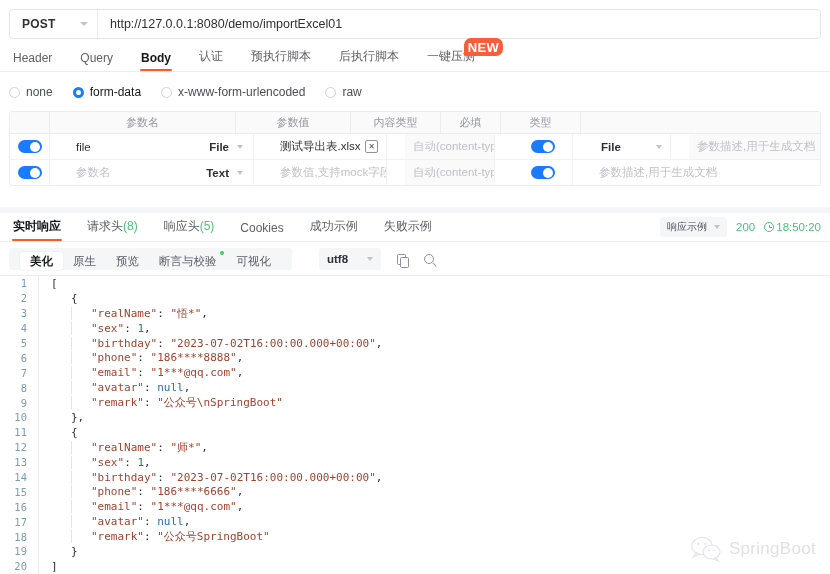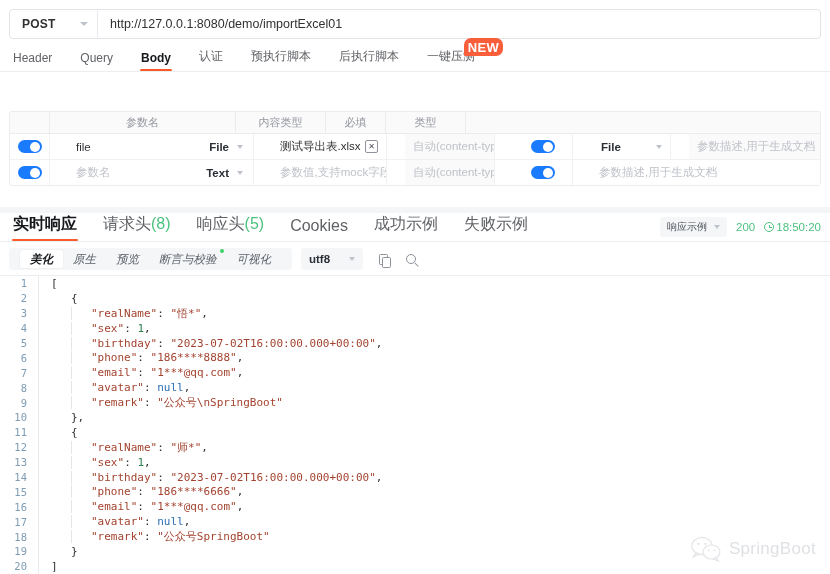--- a/index.html
+++ b/index.html
@@ -109,47 +109,47 @@
   .typesel .sel-val{font-weight:bold;}
   .xbox{
     width:11px;height:11px;border:1px solid #8f949c;border-radius:2px;
     display:flex;align-items:center;justify-content:center;
     font-size:8px;color:#4a4f57;line-height:1;margin-left:auto;flex:none;
   }
 
   
   .resp-sep{position:absolute;left:0;top:207px;width:830px;height:6px;background:#f4f5f7;}
   .resp-tabs{position:absolute;left:9px;top:215px;width:812px;height:26px;display:flex;align-items:flex-end;}
-  .rtab{position:relative;padding:0 13px 6px 13px;font-size:16px;color:#606266;white-space:nowrap;}
+  .rtab{position:relative;padding:0 13px 6px 13px;font-size:12px;color:#606266;white-space:nowrap;}
   .rtab:first-child{padding-left:4px;}
   .rtab.active{color:#16181c;font-weight:bold;}
   .rtab.active::after{content:"";position:absolute;left:3px;right:12px;bottom:0;height:2px;background:#fa5a28;border-radius:1px;}
   .cnt{color:#4cc27f;}
   .resp-rule{position:absolute;left:0;top:241px;width:830px;height:1px;background:#ebedf0;}
 
   .resp-meta{position:absolute;right:9px;top:217px;display:flex;align-items:center;gap:9px;}
   .chip{
     display:flex;align-items:center;gap:7px;background:#f5f6f8;border-radius:3px;
     padding:3px 7px;font-size:10px;color:#4a4f57;
   }
   .status-code{color:#4cc27f;font-size:11.5px;}
   .time{display:flex;align-items:center;gap:2px;color:#4cc27f;font-size:11.5px;}
   .clock{width:10px;height:10px;border:1.2px solid #4cc27f;border-radius:50%;position:relative;box-sizing:border-box;}
   .clock::before{content:"";position:absolute;left:3.6px;top:1.8px;width:1.2px;height:3.2px;background:#4cc27f;}
   .clock::after{content:"";position:absolute;left:3.6px;top:4.2px;width:2.8px;height:1.2px;background:#4cc27f;}
 
   
   .vtools{position:absolute;left:9px;top:248px;height:22px;display:flex;align-items:center;}
-  .seg{display:flex;align-items:center;background:#f5f6f8;border-radius:3px;height:22px;padding:0 11px;font-style:italic;}
+  .seg{display:flex;align-items:flex-end;background:#f5f6f8;border-radius:3px;height:22px;padding:0 11px;}
   .seg .it{position:relative;padding:0 10px;height:18px;line-height:18px;font-size:11.5px;color:#5a5f67;border-radius:3px;}
   .seg .it.active{background:#ffffff;color:#16181c;font-weight:bold;box-shadow:0 0 0 .5px #ececee;}
   .green-dot{position:absolute;right:3px;top:-1px;width:4px;height:4px;border-radius:50%;background:#3fcf6a;}
   .enc{
     display:flex;align-items:center;gap:19px;background:#f5f6f8;border-radius:3px;
-    height:22px;padding:0 8px;margin-left:9px;font-size:11.5px;font-weight:bold;color:#2b2f36;
+    height:22px;padding:0 8px;margin-left:27px;font-size:11.5px;font-weight:bold;color:#2b2f36;
   }
   .icobtn{margin-left:12px;display:flex;align-items:center;justify-content:center;width:16px;height:16px;}
   .copy-ico{width:9px;height:11px;border:1.2px solid #8d9199;border-radius:1.5px;position:relative;box-sizing:border-box;}
   .copy-ico::after{content:"";position:absolute;left:2px;top:2px;width:9px;height:11px;border:1.2px solid #8d9199;border-radius:1.5px;box-sizing:border-box;background:#fff;}
   .srch-ico{width:10px;height:10px;border:1.3px solid #8d9199;border-radius:50%;position:relative;box-sizing:border-box;}
   .srch-ico::after{content:"";position:absolute;right:-3.5px;bottom:-2.5px;width:4.5px;height:1.3px;background:#8d9199;transform:rotate(45deg);}
   .vtools-rule{position:absolute;left:0;top:275px;width:830px;height:1px;background:#ebedf0;}
 
   
   .code{
@@ -198,26 +198,45 @@
     <div class="req-tab"><span>认证</span></div>
     <div class="req-tab"><span>预执行脚本</span></div>
     <div class="req-tab"><span>后执行脚本</span></div>
     <div class="req-tab">
       <span>一键压测</span>
       <span class="new-badge">NEW</span>
     </div>
   </div>
   <div class="tabs-rule"></div>
 
+  <div class="radio-row">
+    <div class="radio">
+      <span class="dot"></span>
+      <span class="rl">none</span>
+    </div>
+    <div class="radio on">
+      <span class="dot"></span>
+      <span class="rl">form-data</span>
+    </div>
+    <div class="radio">
+      <span class="dot"></span>
+      <span class="rl">x-www-form-urlencoded</span>
+    </div>
+    <div class="radio">
+      <span class="dot"></span>
+      <span class="rl">raw</span>
+    </div>
+  </div>
 
   <div class="ptable">
 
     <div class="prow head">
       <div class="pc c-tg"></div>
       <div class="pc c-name">参数名</div>
+      <div class="pc c-val">参数值</div>
       <div class="pc c-ct">内容类型</div>
       <div class="pc c-req">必填</div>
       <div class="pc c-type">类型</div>
     </div>
 
     <div class="prow body">
       <div class="pc c-tg">
         <span class="toggle"></span>
       </div>
       <div class="pc c-name">

